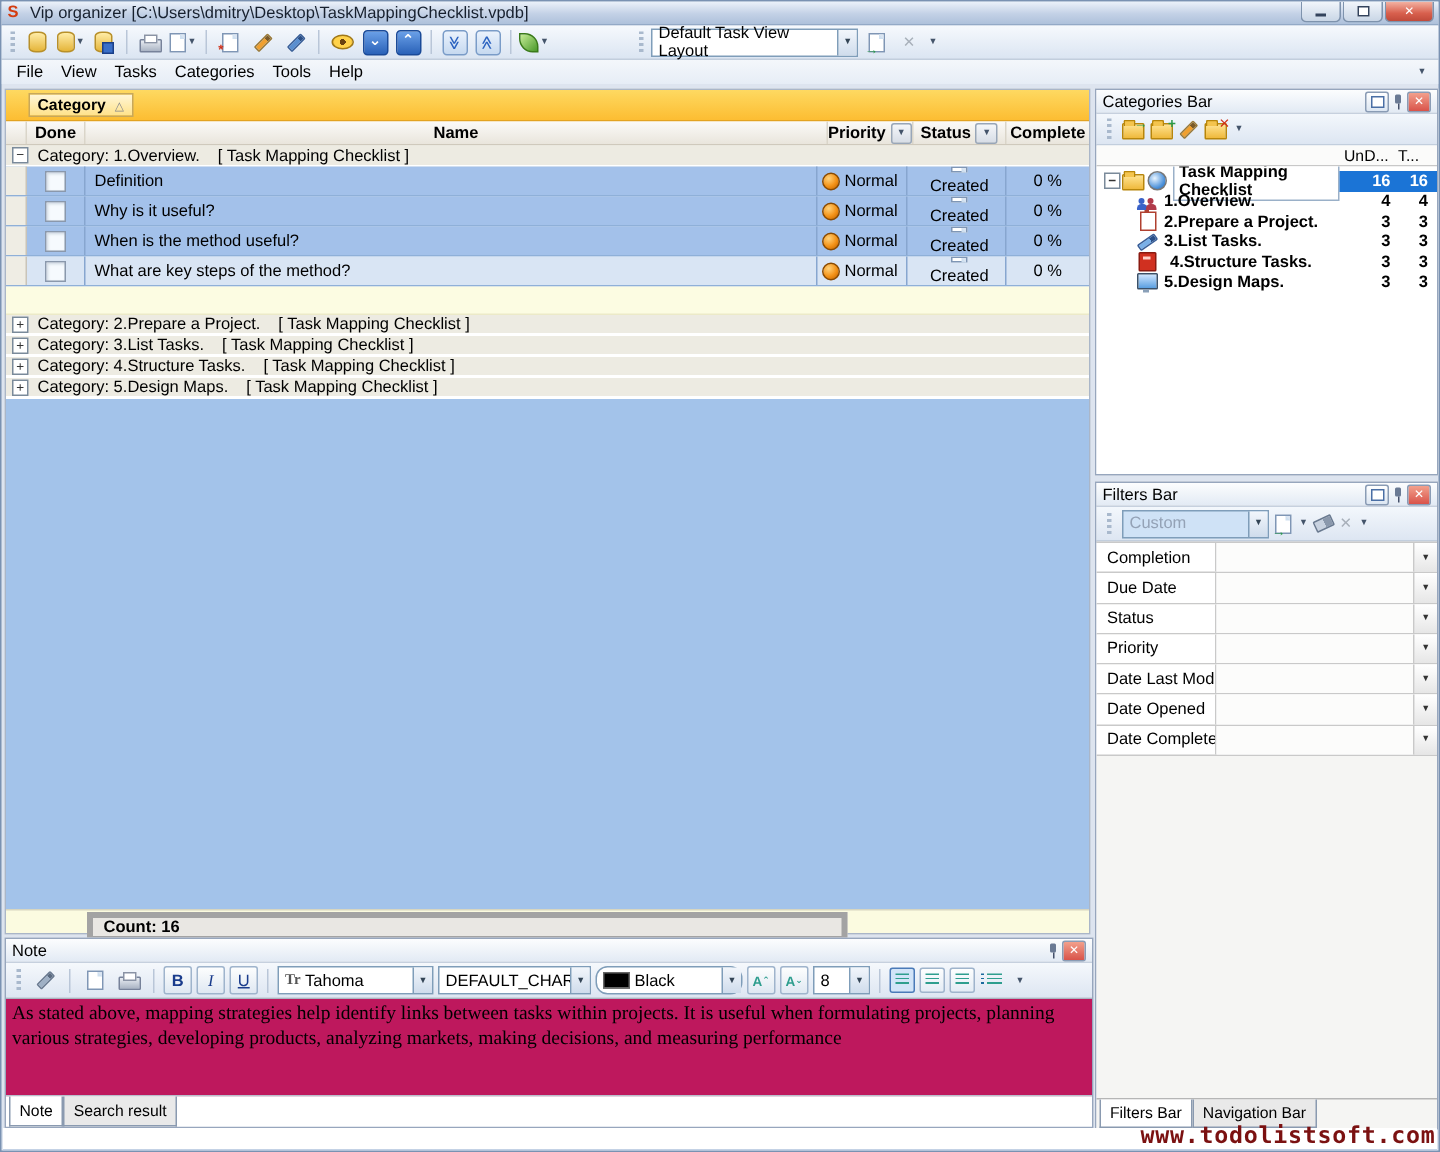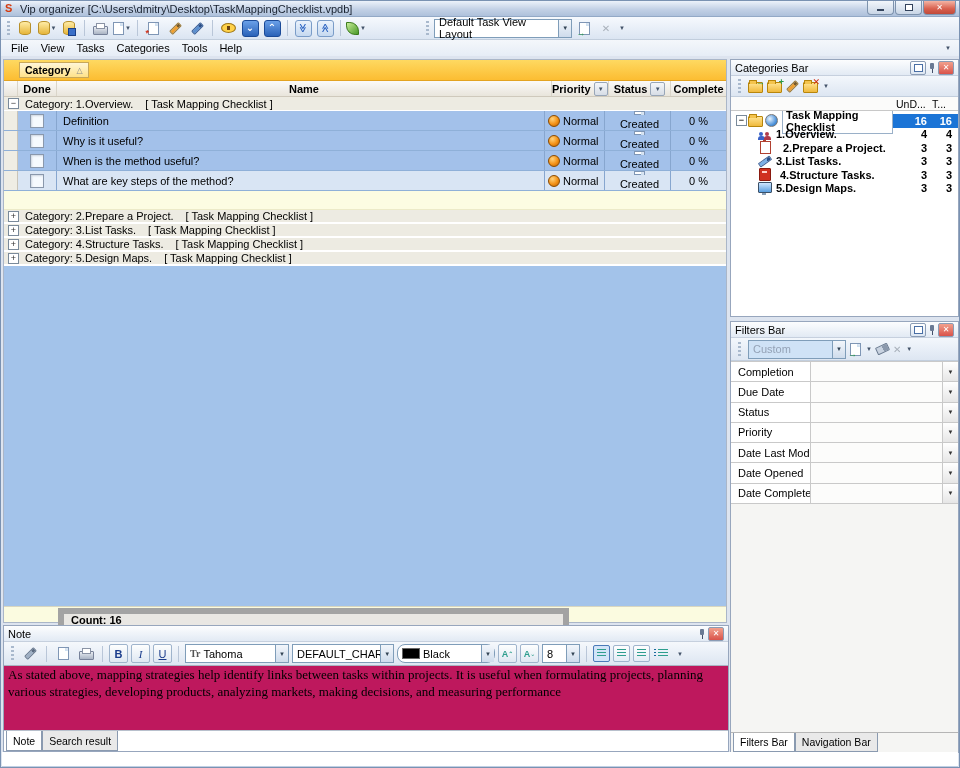--- a/index.html
+++ b/index.html
@@ -111,21 +111,21 @@
   .tc.gut{width:13px;background:#efede4;border-right:1px solid #c9c4b8;}
   .tc.done{width:38px;justify-content:center;}
   .tc.name{flex:1;padding-left:6px;}
   .tc.pri{width:56px;padding-left:3px;gap:3px;}
   .tc.stat{width:61px;padding-left:4px;gap:3px;flex-direction:column;}
   .tc.comp{width:55px;justify-content:center;border-right:none;}
   .chk{width:12px;height:12px;background:#f6fafe;border:1px solid #8a98ac;box-shadow:inset 1px 1px 2px #cdd6e0;}
   .yellow-strip{height:18px;background:#fcfce2;border-bottom:1px solid #eceac8;flex:none;}
   .blue-fill{flex:1;background:#a3c3ea;}
   .count-bar{height:15px;background:#fbfbe0;border-top:1px solid #d8d6c0;position:relative;flex:none;}
-  .count-inset{position:absolute;left:54px;top:1px;width:492px;height:12px;background:#e9e7e3;border:6px solid #a3a3a3;
+  .count-inset{position:absolute;left:54px;top:1px;width:492px;height:12px;background:#e9e7e3;border:4px solid #a3a3a3;
                display:flex;align-items:center;padding-left:7px;font-weight:bold;}
 
   
   .panel{background:#fff;border:1px solid #97a6bd;display:flex;flex-direction:column;}
   .panel-title{height:15px;background:linear-gradient(#fcfdfe,#e2eaf4);border-bottom:1px solid #c6d0de;
                display:flex;align-items:center;padding:0 4px;flex:none;}
   .pt-btns{margin-left:auto;display:flex;gap:2px;align-items:center;}
   .pt-btn{width:14px;height:12px;border:1px solid #8a9cb5;border-radius:2px;background:linear-gradient(#fff,#dce6f2);
           display:flex;align-items:center;justify-content:center;}
   .pt-btn.close{background:linear-gradient(#f2a08c,#d9534a);color:#fff;font-size:8px;font-weight:bold;}
@@ -495,21 +495,21 @@
         <span class="nums">
             <span class="n-und">4</span>
             <span class="n-tot">4</span>
           </span>
       </div>
       <div class="tree-row">
         <span class="child-ind"></span>
         <span class="tree-ico">
             <span class="clip"></span>
           </span>
-        <span style="margin-left:10px;">2.Prepare a Project.</span>
+        <span style="margin-left:3px;">2.Prepare a Project.</span>
         <span class="nums">
             <span class="n-und">3</span>
             <span class="n-tot">3</span>
           </span>
       </div>
       <div class="tree-row">
         <span class="child-ind"></span>
         <span class="tree-ico">
             <span class="penline"></span>
           </span>
@@ -713,14 +713,15 @@
           <span>Note</span>
         </div>
       <div class="tab">
           <span>Search result</span>
         </div>
     </div>
   </div>
 
   <div class="abs bottom-strip"></div>
   <div class="abs bottom-sliver"></div>
+  <div class="abs watermark">www.todolistsoft.com</div>
 
 </div>
 
 </body></html>

